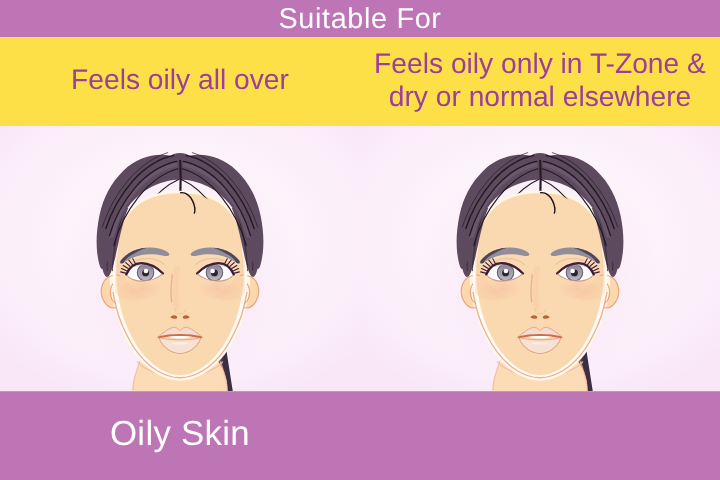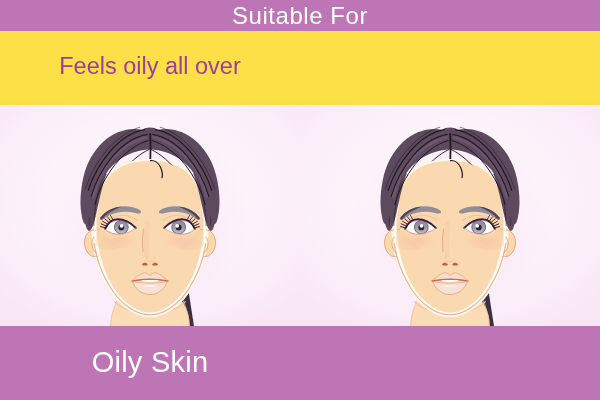--- a/index.html
+++ b/index.html
@@ -41,20 +41,22 @@
   </div>
 
   <div class="subrow">
     <div class="subcell">
       <div>
           <span>Feels oily all over</span>
         </div>
     </div>
     <div class="subcell">
       <div>
+          <span>Feels oily only in T-Zone &amp;</span>
+      <span>dry or normal elsewhere</span>
         </div>
     </div>
   </div>
 
   <div class="panels">
     <div class="panel">
 <svg width="300" height="221" viewBox="0 0 300 221" xmlns="http://www.w3.org/2000/svg">
  <defs>
   <radialGradient id="p0-bgglow" cx="50%" cy="42%" r="66%">
    <stop offset="0%" stop-color="#fffdff"></stop>

